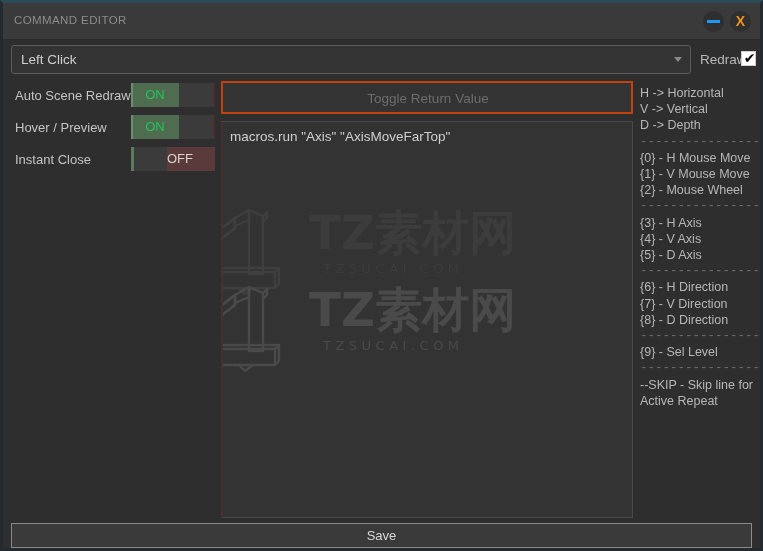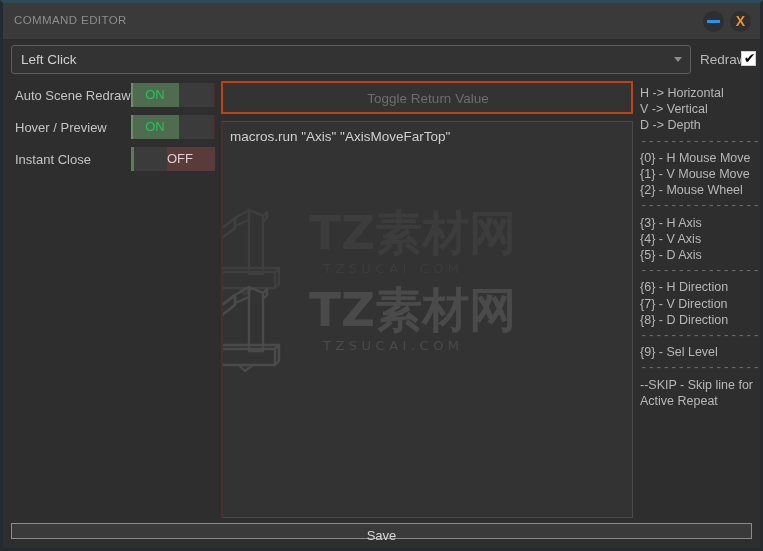--- a/index.html
+++ b/index.html
@@ -310,21 +310,21 @@
     overflow: hidden;
     white-space: nowrap;
     font-family: "Liberation Mono", monospace;
   }
 
   
   #save-btn {
     position: absolute;
     left: 8px; top: 520px;
     width: 741px;
-    height: 16px;
+    height: 25px;
     background: #3a3a3a;
     border: 1px solid #8a8a8a;
     box-sizing: border-box;
     cursor: pointer;
     padding-left: 39px;
   }
   #save-btn-label {
     position: absolute;
     left: 0; top: 0;
     width: 739px;

